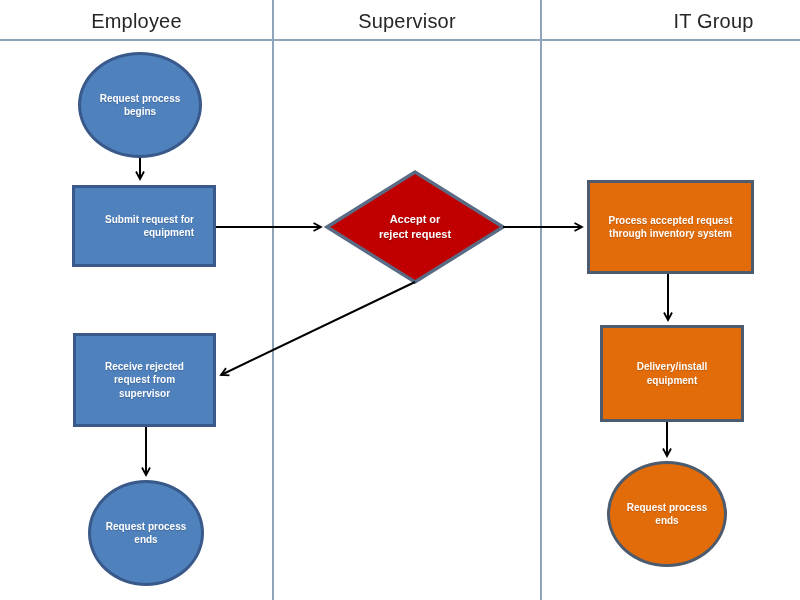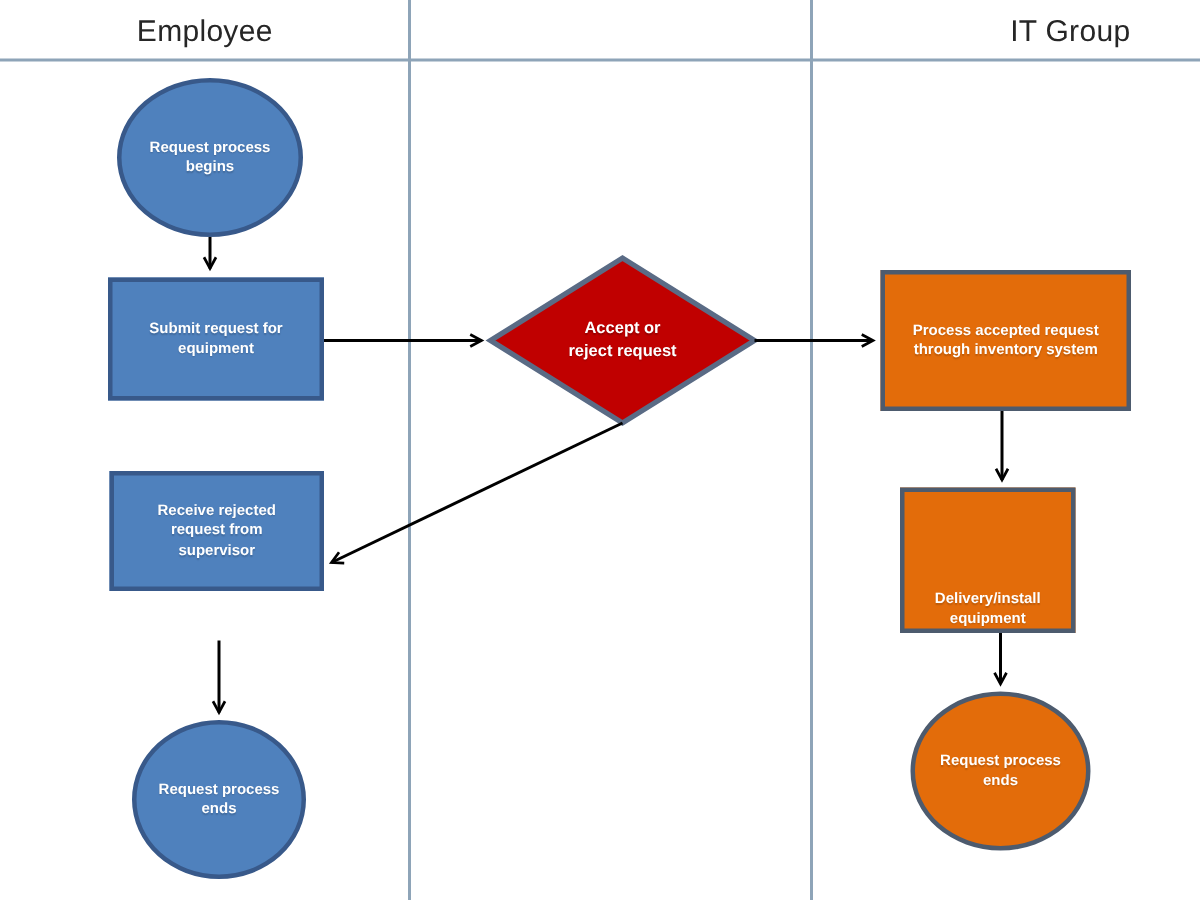--- a/index.html
+++ b/index.html
@@ -49,42 +49,43 @@
   .decision-label{
     position:absolute;left:355px;top:182px;width:120px;height:90px;z-index:3;
     display:flex;align-items:center;justify-content:center;text-align:center;
     color:var(--node-text);font-size:11px;font-weight:600;line-height:1.32;
     text-shadow:0 1px 1px rgba(0,0,0,.25);
   }
   .txt{display:block;}
   .n-begin-emp  {left:78px;  top:52px;  width:124px;height:106px;}
   .n-begin-emp .txt{max-width:92px;}
   .n-submit     {left:72px;  top:185px; width:144px;height:82px;}
-  .n-submit .txt{max-width:100px;}
-  .n-receive    {left:73px;  top:314px; width:143px;height:80px;}
+  .n-submit .txt{max-width:100px;text-align:right;}
+  .n-receive    {left:73px;  top:333px; width:143px;height:94px;}
   .n-receive .txt{max-width:102px;}
   .n-end-emp    {left:88px;  top:480px; width:116px;height:106px;}
   .n-end-emp .txt{max-width:90px;}
   .n-process    {left:587px; top:180px; width:167px;height:94px;}
   .n-process .txt{max-width:132px;}
-  .n-delivery   {left:600px; top:325px; width:117px;height:97px;align-items:flex-end;}
+  .n-delivery   {left:600px; top:325px; width:144px;height:97px;}
   .n-delivery .txt{max-width:122px;}
   .n-end-it     {left:607px; top:461px; width:120px;height:106px;}
   .n-end-it .txt{max-width:90px;}
   .decision-label .txt{max-width:74px;}
 </style>
 </head>
 <body>
 
 <div class="canvas">
 
   <div class="hline"></div>
   <div class="vline v1"></div>
   <div class="vline v2"></div>
   <div class="lane-header l1">Employee</div>
+  <div class="lane-header l2">Supervisor</div>
   <div class="lane-header l3">IT Group</div>
 
   <svg class="overlay" viewBox="0 0 800 600">
     <defs>
       <marker id="ah" markerWidth="11" markerHeight="11" refX="8.5" refY="5" orient="auto" markerUnits="userSpaceOnUse">
         <path d="M1,1 L8.5,5 L1,9"></path>
       </marker>
     </defs>
     <polygon class="decision-shape" points="327,227 415,172 503,227 415,282"></polygon>
     <line class="arrow" x1="140" y1="158" x2="140" y2="179"></line>

